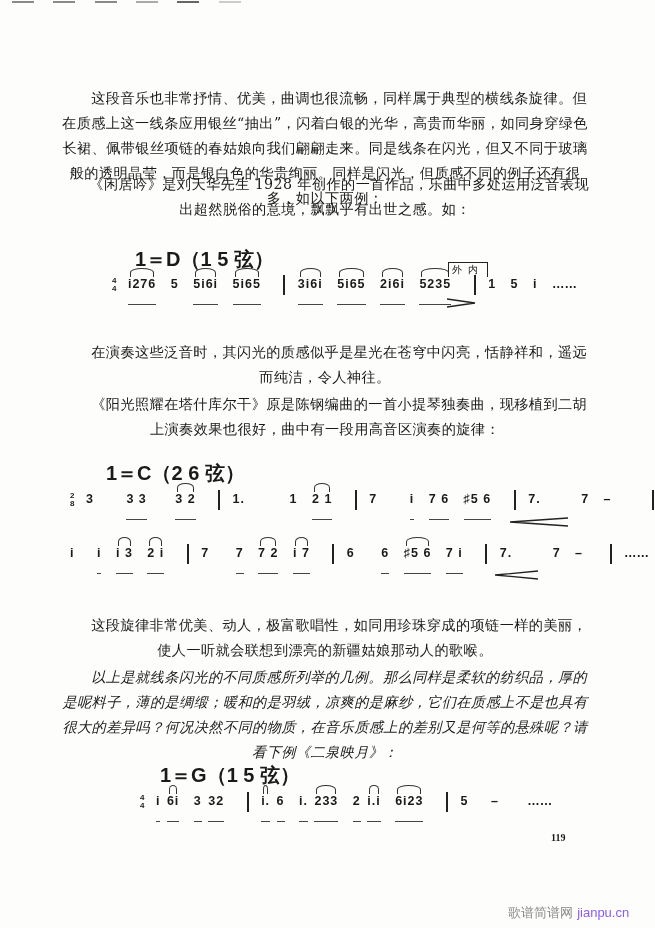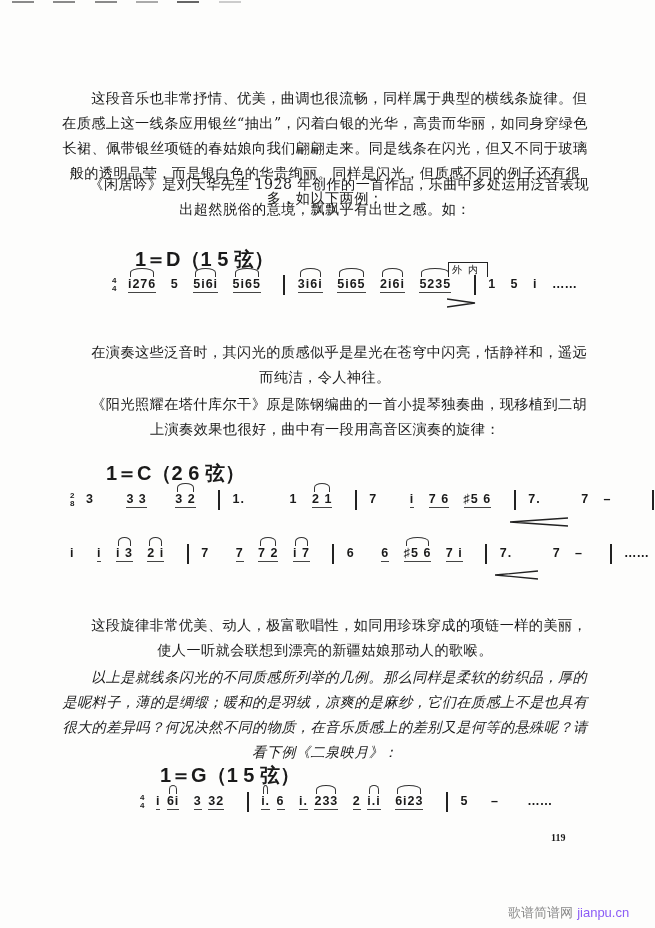--- a/index.html
+++ b/index.html
@@ -7,21 +7,21 @@
   .topbars { position:absolute; top:0; left:0; width:655px; height:6px; }
   .topbar { position:absolute; top:1px; height:2px; width:22px; background:#8a8a8a; }
   .para { position:absolute; left:85px; width:500px; font-size:14.2px; line-height:25px; letter-spacing:0.4px; }
   .para p { margin:0; text-indent:0;text-align:center; }
   .para .indent { text-indent:2em; }
   .key { position:absolute; font-family:Liberation Sans, sans-serif; font-weight:bold; font-size:20px; }
   .staff-line { position:absolute; white-space:nowrap; font-size:12.5px; font-weight:bold; font-family:"Liberation Sans",sans-serif; letter-spacing:1px; }
   .ts { display:inline-block; font-size:8px; line-height:8px; vertical-align:middle; text-align:center; margin-right:6px; }
   .ts span { display:block; }
   .bar { display:inline-block; width:2px; height:20px; background:#222; vertical-align:middle; margin:0 8px; }
-  .grp { display:inline-block; position:relative; border-bottom:1.5px solid #444; padding-bottom:1px; margin-right:10px; }
+  .grp { display:inline-block; position:relative; border-bottom:1.5px solid #444; padding-bottom:13px; margin-right:10px; }
   .grp.noline { border-bottom:none; }
   .grp.arc::before { content:""; position:absolute; left:2px; right:2px; top:-9px; height:8px; border:1.3px solid #333; border-bottom:none; border-radius:50% 50% 0 0; }
   .hairpin { position:absolute; height:10px; }
   .dots { letter-spacing:0; }
   .page-num { position:absolute; left:551px; top:832px; font-family:"Liberation Serif",serif; font-size:10px; font-weight:bold; }
   .watermark { position:absolute; left:508px; top:904px; font-size:13px; color:#8a8a8a; font-family:"DejaVu Sans",sans-serif; }
   .watermark .en { color:#8b5cf6; font-family:"Liberation Sans",sans-serif; }
   .box { display:inline-block; border:1px solid #222; border-bottom:none; font-size:10px; padding:0 3px; letter-spacing:6px; }
 </style>
 </head>

